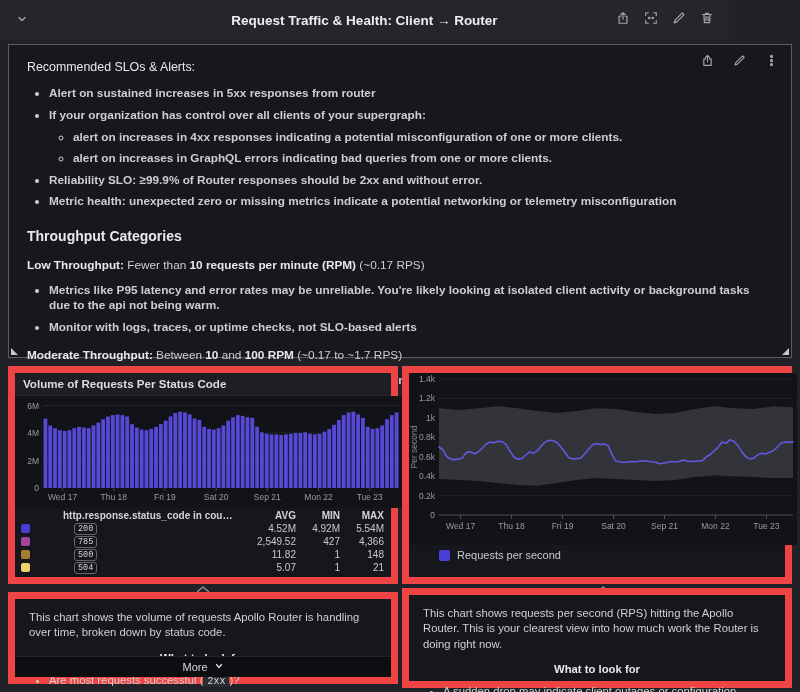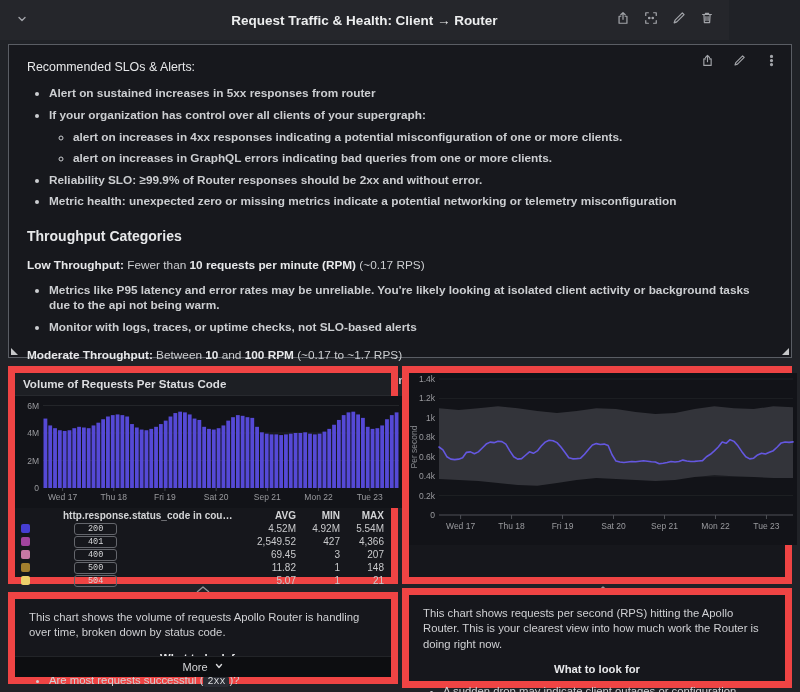--- a/index.html
+++ b/index.html
@@ -54,21 +54,21 @@
     color:#dcdde0;background:#1d1f24;border-bottom:1px solid #27292e;cursor:pointer;
   }
   svg.chart{display:block;background:#121318;}
   
   .lt{font-size:10px;color:#c7c8cb;}
   .lt-row{display:flex;align-items:center;height:13px;padding:0 7px 0 6px;cursor:pointer;}
   .lt-head{font-weight:bold;color:#d3d4d6;height:14px;cursor:default;}
   .lt-sq{width:9px;height:9px;border-radius:2px;margin-right:4px;flex:0 0 auto;}
   .lt-chip{
     font-family:"Liberation Mono",monospace;font-size:8.5px;color:#d6d7d9;
-    border:1px solid #64666c;border-radius:3px;padding:0 13px;line-height:10px;
+    border:1px solid #64666c;border-radius:3px;padding:0 3px;line-height:10px;
     margin-left:40px;flex:0 0 auto;
   }
   .lt-name{flex:1;margin-left:42px;white-space:nowrap;overflow:hidden;text-overflow:ellipsis;}
   .lt-avg{width:62px;text-align:right;flex:0 0 auto;}
   .lt-min{width:44px;text-align:right;flex:0 0 auto;}
   .lt-max{width:44px;text-align:right;flex:0 0 auto;}
   .lt-row .val{color:#c9cacc;text-align:right;}
   
   .line-legend{display:flex;align-items:center;gap:7px;height:20px;padding-left:30px;
     font-size:11px;color:#c9cacc;cursor:pointer;}
@@ -307,33 +307,25 @@
         <div class="lt-row">
           <span class="lt-sq" style="background: rgb(70, 62, 210);"></span>
           <span class="lt-chip">200</span>
           <span class="lt-name"></span>
           <span class="lt-avg val">4.52M</span>
           <span class="lt-min val">4.92M</span>
           <span class="lt-max val">5.54M</span>
         </div>
         <div class="lt-row">
           <span class="lt-sq" style="background: rgb(162, 68, 158);"></span>
-          <span class="lt-chip">401</span>
+          <span class="lt-chip">785</span>
           <span class="lt-name"></span>
           <span class="lt-avg val">2,549.52</span>
           <span class="lt-min val">427</span>
           <span class="lt-max val">4,366</span>
-        </div>
-        <div class="lt-row">
-          <span class="lt-sq" style="background: rgb(199, 120, 164);"></span>
-          <span class="lt-chip">400</span>
-          <span class="lt-name"></span>
-          <span class="lt-avg val">69.45</span>
-          <span class="lt-min val">3</span>
-          <span class="lt-max val">207</span>
         </div>
         <div class="lt-row">
           <span class="lt-sq" style="background: rgb(163, 127, 46);"></span>
           <span class="lt-chip">500</span>
           <span class="lt-name"></span>
           <span class="lt-avg val">11.82</span>
           <span class="lt-min val">1</span>
           <span class="lt-max val">148</span>
         </div>
         <div class="lt-row">
@@ -377,20 +369,24 @@
       <line x1="204.522" y1="142" x2="204.522" y2="146" stroke="#4e5056" stroke-width="1"></line>
       <text x="204.522" y="156" text-anchor="middle" font-size="8.5" fill="#9a9b9f" font-family="Liberation Sans, sans-serif">Sat 20</text>
       <line x1="255.498" y1="142" x2="255.498" y2="146" stroke="#4e5056" stroke-width="1"></line>
       <text x="255.498" y="156" text-anchor="middle" font-size="8.5" fill="#9a9b9f" font-family="Liberation Sans, sans-serif">Sep 21</text>
       <line x1="306.474" y1="142" x2="306.474" y2="146" stroke="#4e5056" stroke-width="1"></line>
       <text x="306.474" y="156" text-anchor="middle" font-size="8.5" fill="#9a9b9f" font-family="Liberation Sans, sans-serif">Mon 22</text>
       <line x1="357.44999999999993" y1="142" x2="357.44999999999993" y2="146" stroke="#4e5056" stroke-width="1"></line>
       <text x="357.44999999999993" y="156" text-anchor="middle" font-size="8.5" fill="#9a9b9f" font-family="Liberation Sans, sans-serif">Tue 23</text>
       <text x="8" y="74" text-anchor="middle" font-size="8.5" fill="#84868b" font-family="Liberation Sans, sans-serif" transform="rotate(-90 8 74)">Per second</text>
     </svg>
+  <div class="line-legend">
+    <span class="sq" id="rps-legend-sq" style="background: rgb(74, 63, 214);"></span>
+    <span>Requests per second</span>
+  </div>
 </div>
 
 <div class="collapse-handle ch-left">
   <svg width="14" height="7" viewBox="0 0 14 7">
       <polyline points="1,6 7,1 13,6"></polyline>
     </svg>
 </div>
 <div class="collapse-handle ch-right">
   <svg width="14" height="7" viewBox="0 0 14 7">
       <polyline points="1,6 7,1 13,6"></polyline>

